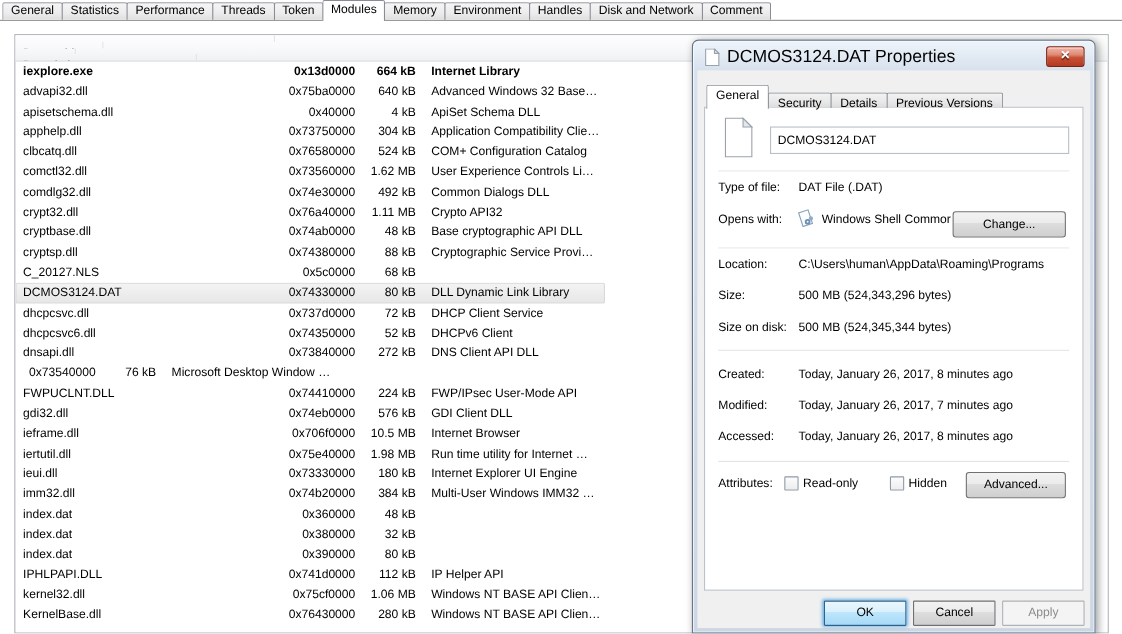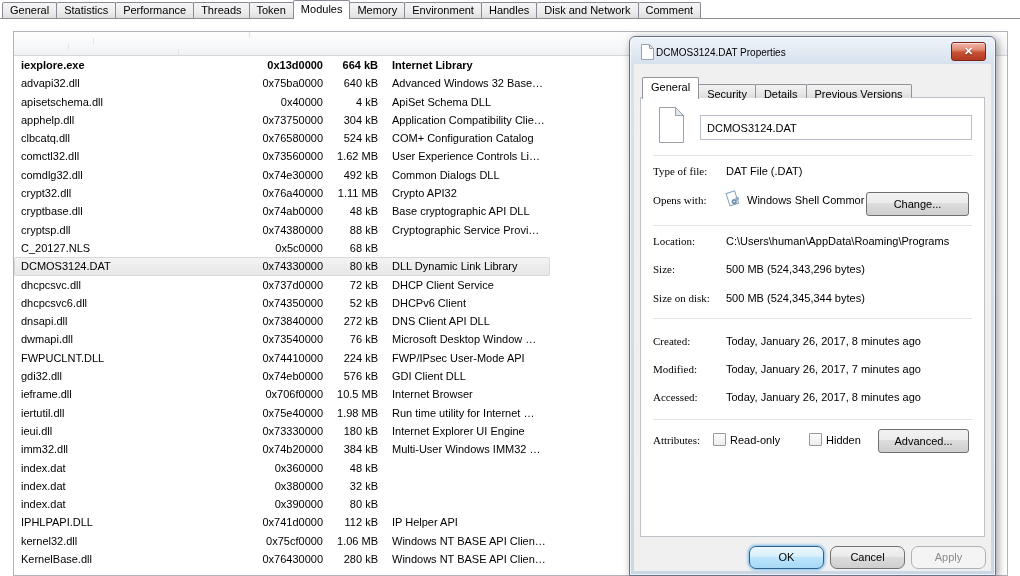--- a/index.html
+++ b/index.html
@@ -68,22 +68,22 @@
   .dialog {
     position: absolute; left: 629px; top: 36px; width: 367px; height: 540px;
     border: 1px solid #64748a;
     border-radius: 6px 6px 0 0;
     background: linear-gradient(#eef4fa, #d8e2ee 26px, #cbd7e4);
     box-shadow: inset 0 0 0 1px rgba(255,255,255,.65), 2px 2px 8px rgba(0,0,0,.4);
     z-index: 10;
   }
   .dlg-titlebar {
     position: absolute; left: 10px; top: 5px; right: 50px; height: 20px;
-    display: flex; align-items: center; gap: 1px;
-    font-size: 10px; white-space: nowrap; cursor: default;
+    display: flex; align-items: center; gap: 6px;
+    font-size: 16px; white-space: nowrap; cursor: default;
   }
   .close-btn {
     position: absolute; top: 5px; right: 9px; width: 35px; height: 19px;
     border: 1px solid #7e2213; border-radius: 3px;
     background: linear-gradient(#f4b6a8, #dd8a74 40%, #c95035 55%, #b03a22);
     box-shadow: inset 0 1px 0 rgba(255,255,255,.55);
     color: #fff; font-weight: bold; font-size: 11px; text-align: center;
     line-height: 17px; cursor: default; text-shadow: 0 1px 1px rgba(0,0,0,.5);
   }
   .dlg-client {
@@ -113,21 +113,21 @@
   .filename-input {
     position: absolute; left: 59px; top: 17px; width: 272px; height: 25px;
     border: 1px solid #b9bfc6; background: #fff;
     font-family: "Liberation Sans", sans-serif; font-size: 11px;
     padding: 0 6px; color: #000;
   }
   .sep {
     position: absolute; left: 12px; right: 12px; height: 2px;
     border-top: 1px solid #e3e3e3; border-bottom: 1px solid #fff;
   }
-  .lbl { left: 12px; color: #000; font-family: Liberation Serif, serif; }
+  .lbl { left: 12px; color: #000; }
   .val { left: 85px; }
   .win-btn {
     position: absolute;
     border: 1px solid #707070; border-radius: 3px;
     background: linear-gradient(#f2f2f2, #ebebeb 45%, #dddddd 46%, #cfcfcf);
     font-family: "Liberation Sans", sans-serif; font-size: 11px;
     text-align: center; cursor: default; color: #000;
   }
   .change-btn { left: 225px; top: 94px; width: 103px; height: 24px; line-height: 22px; }
   .advanced-btn { left: 237px; top: 331px; width: 91px; height: 24px; line-height: 22px; }
@@ -135,21 +135,21 @@
     position: absolute; width: 13px; height: 13px;
     background: linear-gradient(#fcfcfc, #ededed);
     border: 1px solid #8e9aa5; border-radius: 1px;
   }
   .btn-row {
     position: absolute; left: 0; right: 0; top: 482px; height: 24px;
     display: flex; justify-content: flex-end; gap: 6px; padding-right: 5px;
   }
   .dlg-btn {
     width: 75px; height: 23px; line-height: 21px;
-    border: 1px solid #707070; border-radius: 7px;
+    border: 1px solid #707070; border-radius: 1px;
     background: linear-gradient(#f2f2f2, #ebebeb 45%, #dddddd 46%, #cfcfcf);
     text-align: center; cursor: default;
   }
   .dlg-btn.ok {
     border-color: #2c628b;
     background: linear-gradient(#eaf6fd, #d9f0fc 45%, #bee6fd 46%, #a7d9f5);
     box-shadow: 0 0 3px 1px #74b7e8;
   }
   .dlg-btn.disabled { color: #8a8a8a; border-color: #aeb2b6; background: #f4f4f4; }
 
@@ -265,21 +265,20 @@
     <div class="c-size">52 kB</div>
     <div class="c-desc">DHCPv6 Client</div>
   </div>
       <div class="lv-row">
     <div class="c-name">dnsapi.dll</div>
     <div class="c-base">0x73840000</div>
     <div class="c-size">272 kB</div>
     <div class="c-desc">DNS Client API DLL</div>
   </div>
       <div class="lv-row">
-    <div class="c-name">dwmapi.dll</div>
     <div class="c-base">0x73540000</div>
     <div class="c-size">76 kB</div>
     <div class="c-desc">Microsoft Desktop Window …</div>
   </div>
       <div class="lv-row">
     <div class="c-name">FWPUCLNT.DLL</div>
     <div class="c-base">0x74410000</div>
     <div class="c-size">224 kB</div>
     <div class="c-desc">FWP/IPsec User-Mode API</div>
   </div>

